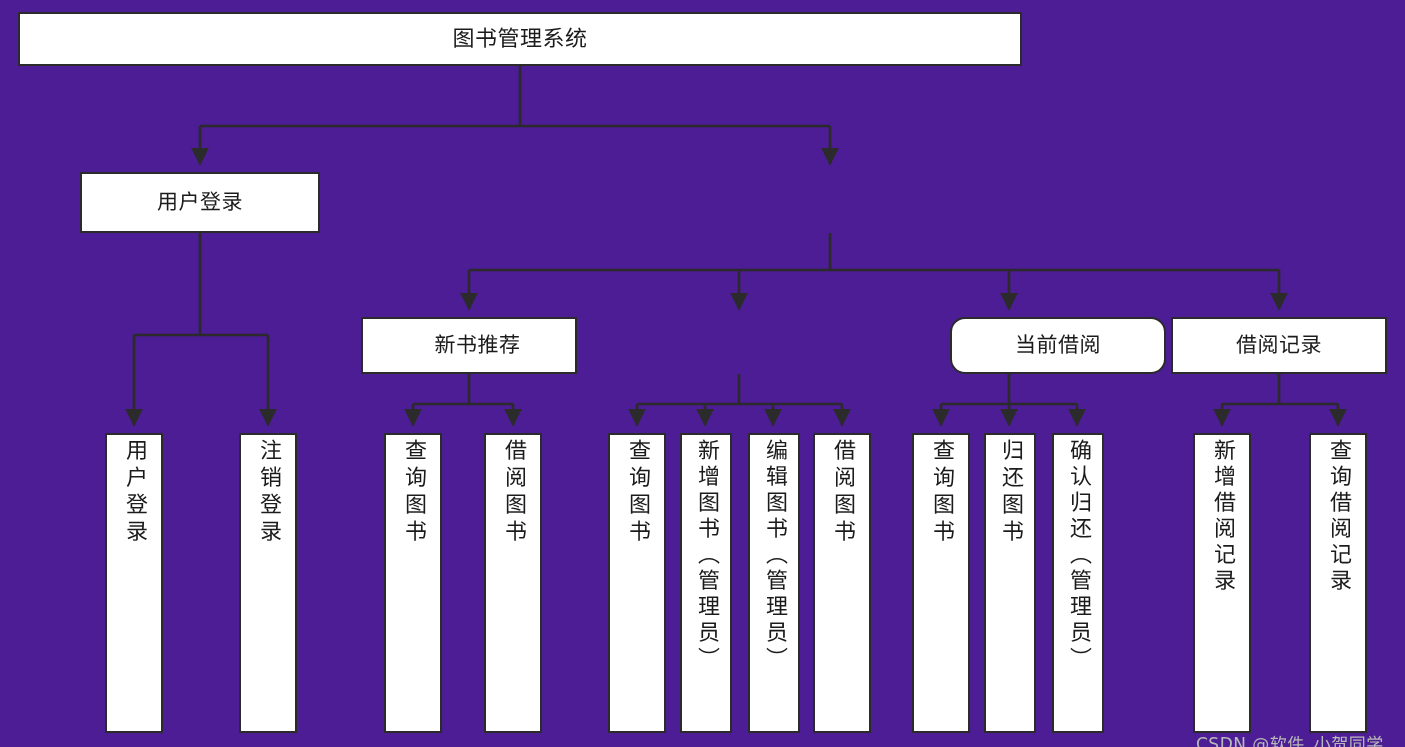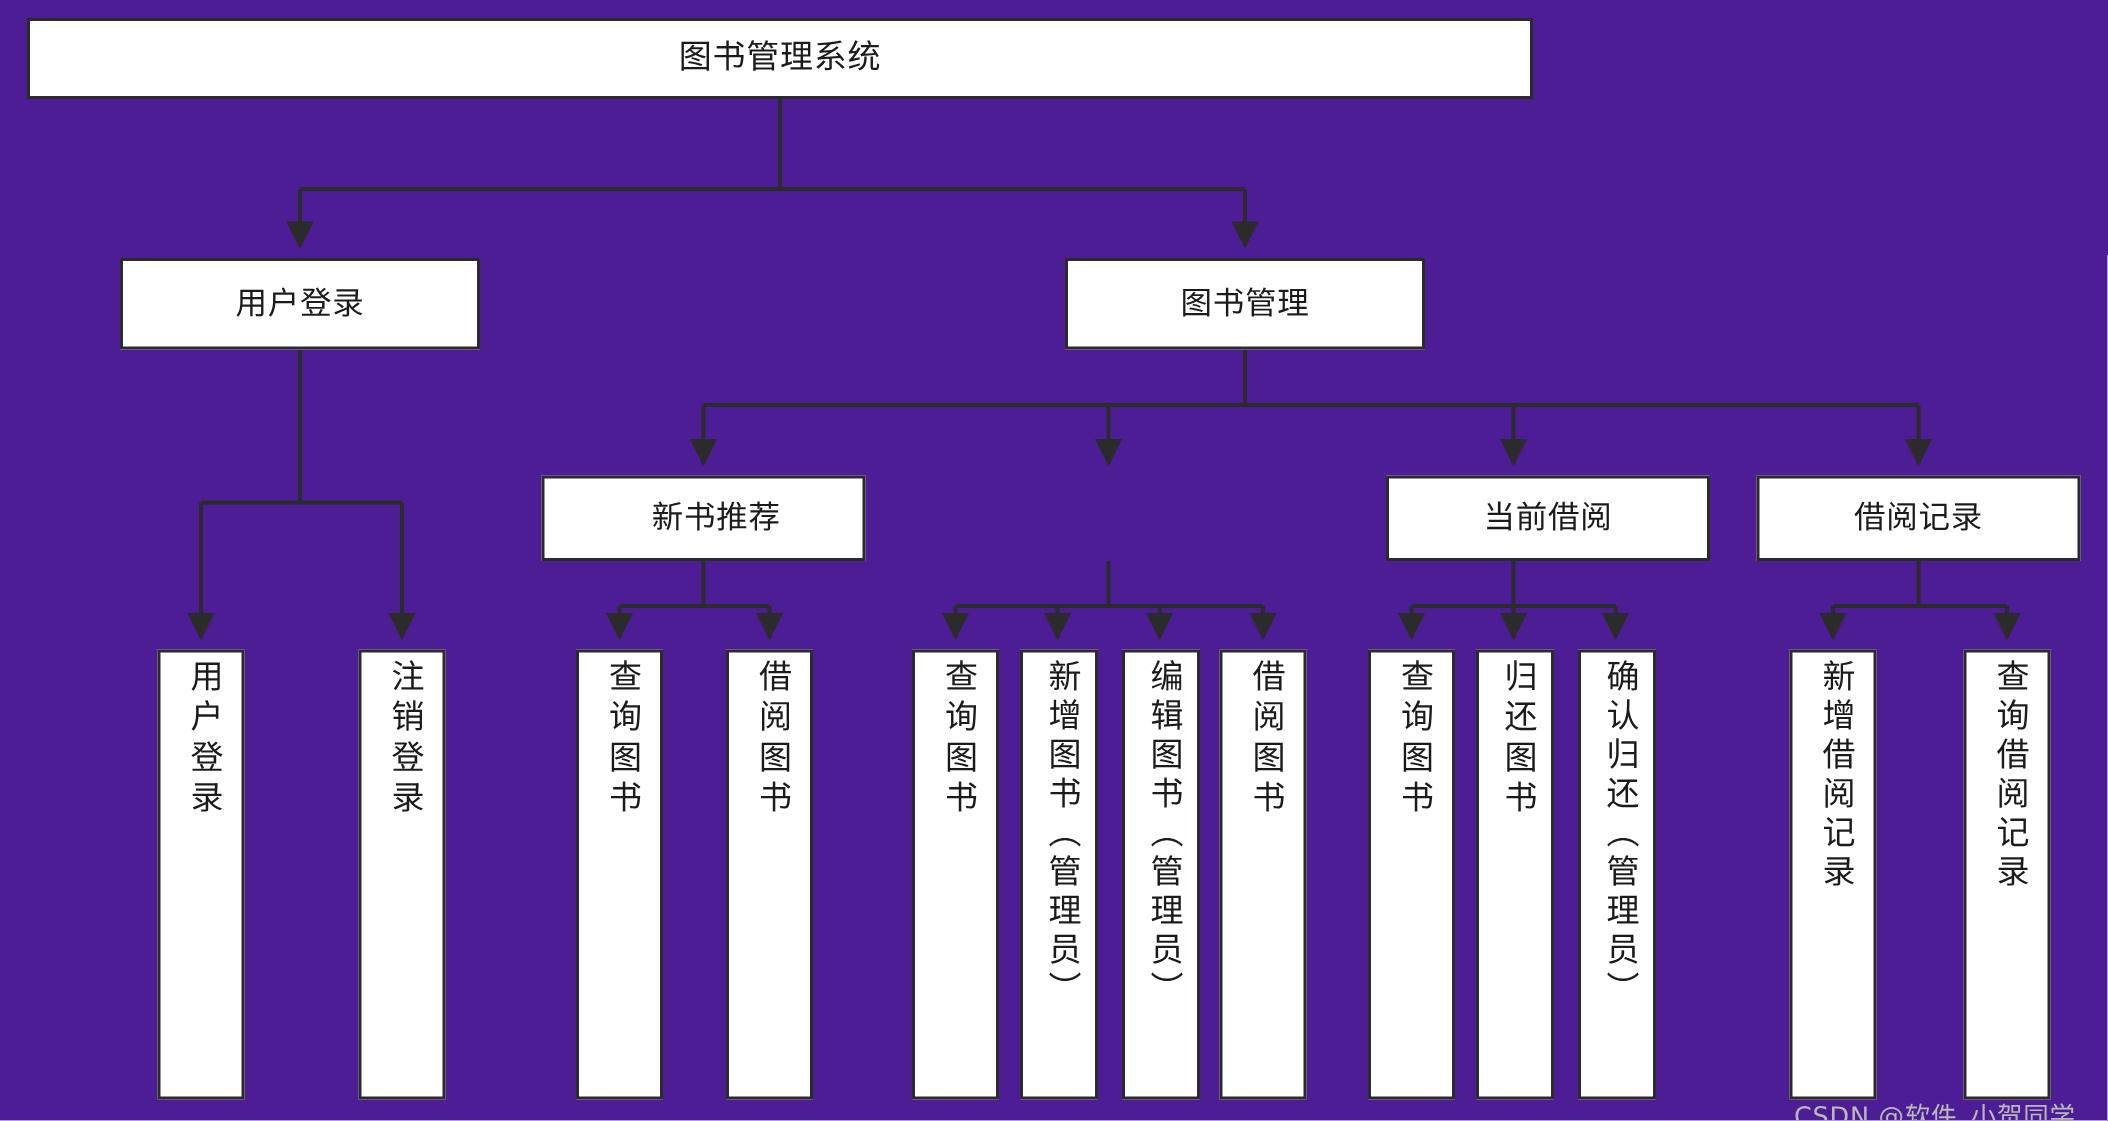--- a/index.html
+++ b/index.html
@@ -131,28 +131,25 @@
     </g>
   </svg>
 
   <div class="node horiz root" style="left:18px; top:12px; width:1004px; height:54px;">
     <span class="node-label">图书管理系统</span>
   </div>
 
   <div class="node horiz" style="left:80px; top:172px; width:240px; height:61px;">
     <span class="node-label">用户登录</span>
   </div>
-  <div class="node horiz" style="left:710px; top:172px; width:240px; height:61px;">
-    <span class="node-label">图书管理</span>
-  </div>
 
   <div class="node horiz" style="left:361px; top:317px; width:216px; height:57px;padding-left:17px;">
     <span class="node-label">新书推荐</span>
   </div>
-  <div class="node horiz" style="left:924px; top:317px; width:216px; height:57px;">
+  <div class="node horiz" style="left:950px; top:317px; width:216px; height:57px;border-radius:15px;">
     <span class="node-label">当前借阅</span>
   </div>
   <div class="node horiz" style="left:1171px; top:317px; width:216px; height:57px;">
     <span class="node-label">借阅记录</span>
   </div>
 
   <div class="node vert" style="left:105px; top:433px; width:58px; height:300px;">
     <span class="node-label">用户登录</span>
   </div>
   <div class="node vert" style="left:239px; top:433px; width:58px; height:300px;">

